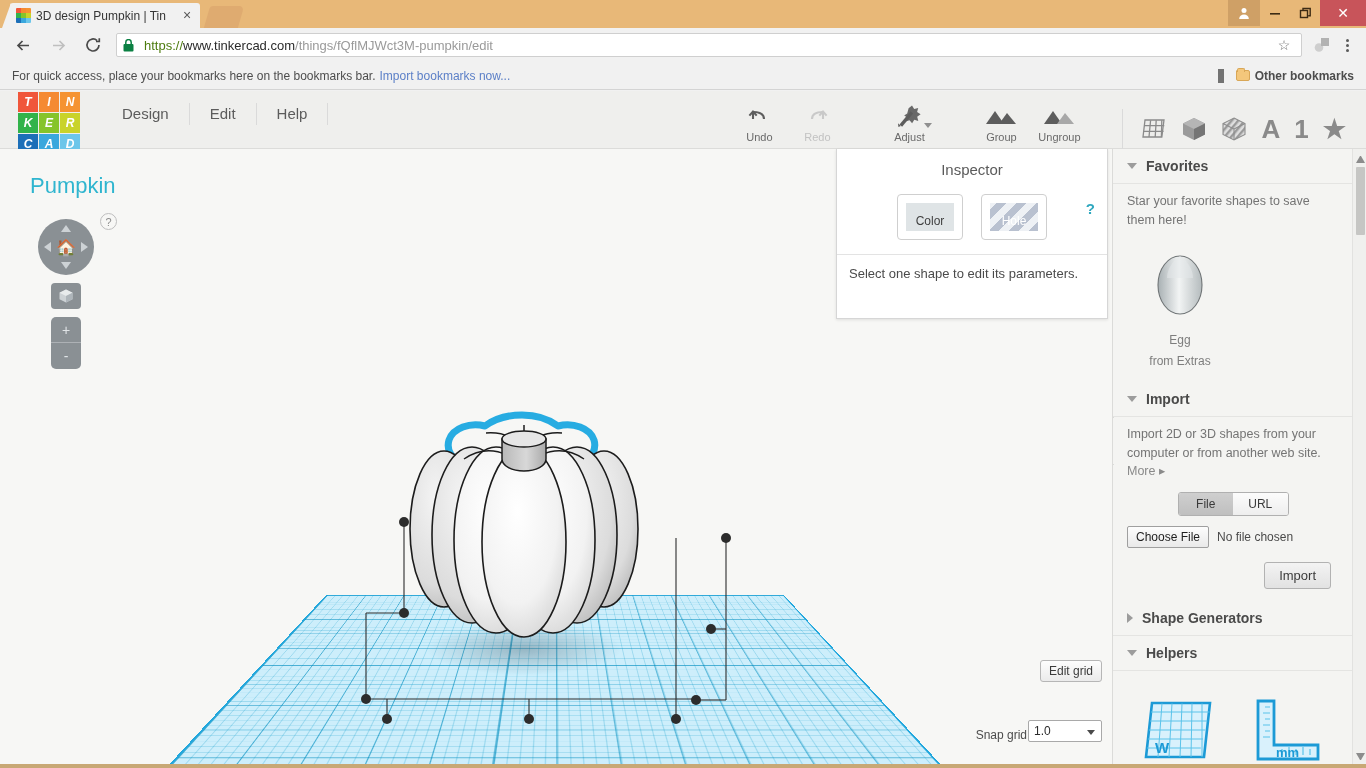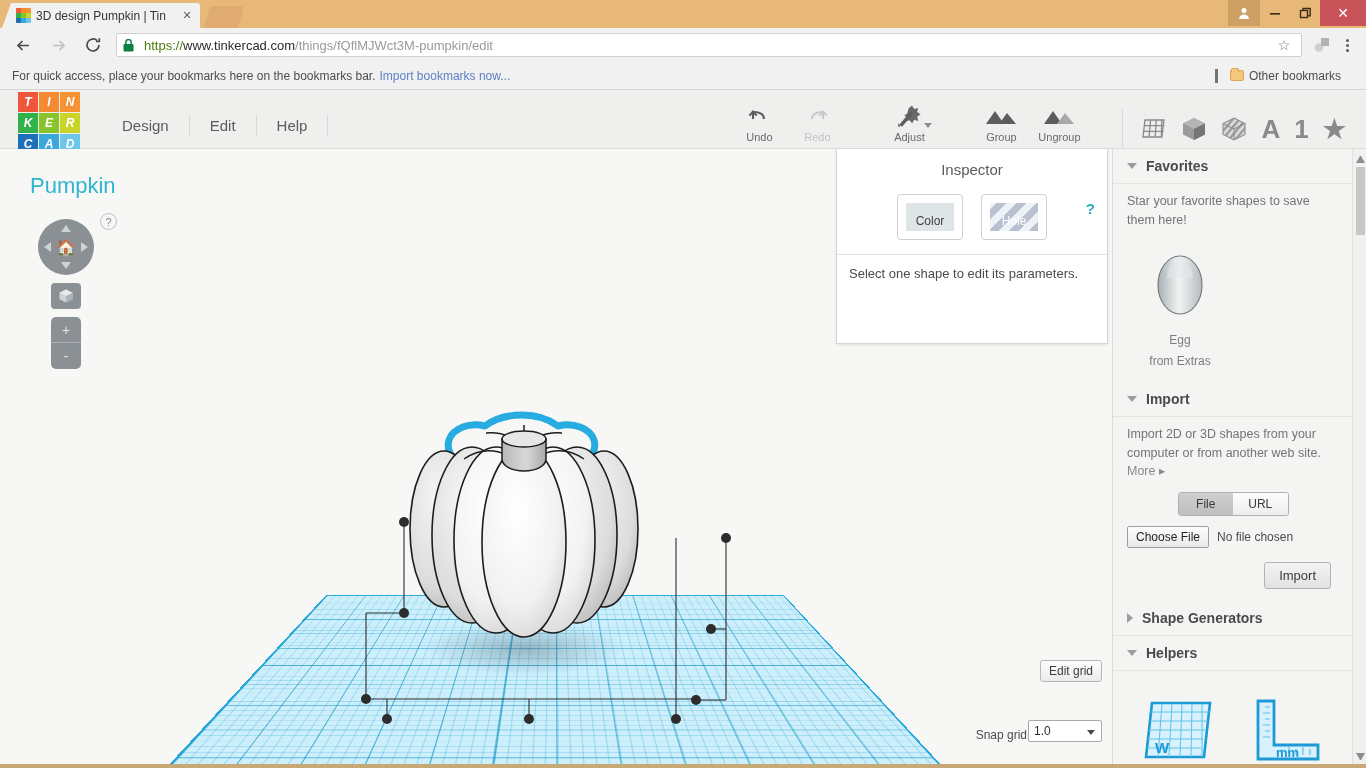--- a/index.html
+++ b/index.html
@@ -101,22 +101,22 @@
 
   
   .bookmarks {
     position: absolute; top: 62px; left: 0; width: 1366px; height: 28px;
     background: #f1f1f1; border-bottom: 1px solid #d4d4d4;
     display: flex; align-items: center; font-size: 12px; color: #4d4d4d;
   }
   .bm-text { margin-left: 12px; }
   .bm-link { color: #5b7fc7; margin-left: 4px; cursor: pointer; }
   .bm-right {
-    margin-left: auto; margin-right: 25px; display: flex; align-items: center;
-    border-left: 3px solid #737373; padding-left: 12px; gap: 5px; cursor: pointer;
+    margin-left: auto; margin-right: 12px; display: flex; align-items: center;
+    border-left: 6px solid #737373; padding-left: 12px; gap: 5px; cursor: pointer; font-weight: bold;
   }
   .folder {
     width: 14px; height: 11px; background: #f4c77b;
     border: 1px solid #d9a757; border-radius: 1px 2px 2px 2px; position: relative;
   }
   .folder::before {
     content:""; position:absolute; top:-3px; left:0; width:6px; height:3px;
     background:#f4c77b; border:1px solid #d9a757; border-bottom:none; border-radius:2px 2px 0 0;
   }
 
@@ -128,21 +128,21 @@
   }
   .tc-logo {
     width: 62px; height: 62px; margin-left: 18px; margin-top: 6px;
     display: grid; grid-template-columns: repeat(3, 1fr); grid-template-rows: repeat(3, 1fr);
     gap: 1px; cursor: pointer;
   }
   .tc-logo i {
     display: flex; align-items: center; justify-content: center;
     color: #fff; font-weight: bold; font-size: 12px; line-height: 1;
   }
-  .app-menu { display: flex; align-items: flex-end; margin-left: 22px; height: 34px; }
+  .app-menu { display: flex; align-items: flex-start; margin-left: 22px; height: 34px; }
   .app-menu-item {
     font-size: 15px; color: #5c5c5c; padding: 0 20px; cursor: pointer;
     border-right: 1px solid #dadada; line-height: 22px;
   }
   .app-tools {
     margin-left: auto; display: flex; align-items: flex-end; height: 58px;
   }
   .tool {
     width: 58px; display: flex; flex-direction: column; align-items: center;
     justify-content: flex-end; padding-bottom: 6px; cursor: pointer; position: relative;
@@ -249,21 +249,21 @@
     display: flex; align-items: center; padding: 0 5px; font-size: 12px; color: #2b2b2b;
     cursor: pointer; position: relative;
   }
   .snap-select .caret {
     position: absolute; right: 6px; top: 9px;
     border-left: 4px solid transparent; border-right: 4px solid transparent; border-top: 5px solid #4a4a4a;
   }
 
   
   .inspector {
-    position: absolute; top: 149px; left: 836px; width: 272px; height: 195px;
+    position: absolute; top: 149px; left: 836px; width: 272px; height: 170px;
     background: #fff; border: 1px solid #d6d6d6; border-top: none;
     box-shadow: 0 1px 3px rgba(0,0,0,0.10);
   }
   .insp-title { text-align: center; font-size: 15px; color: #5b5b5b; margin-top: 12px; }
   .insp-swatches {
     display: flex; justify-content: center; gap: 18px; margin-top: 16px; position: relative;
   }
   .sw {
     width: 66px; height: 46px; border: 1px solid #cfcfcf; border-radius: 4px;
     padding: 8px; cursor: pointer; background: #fff;

